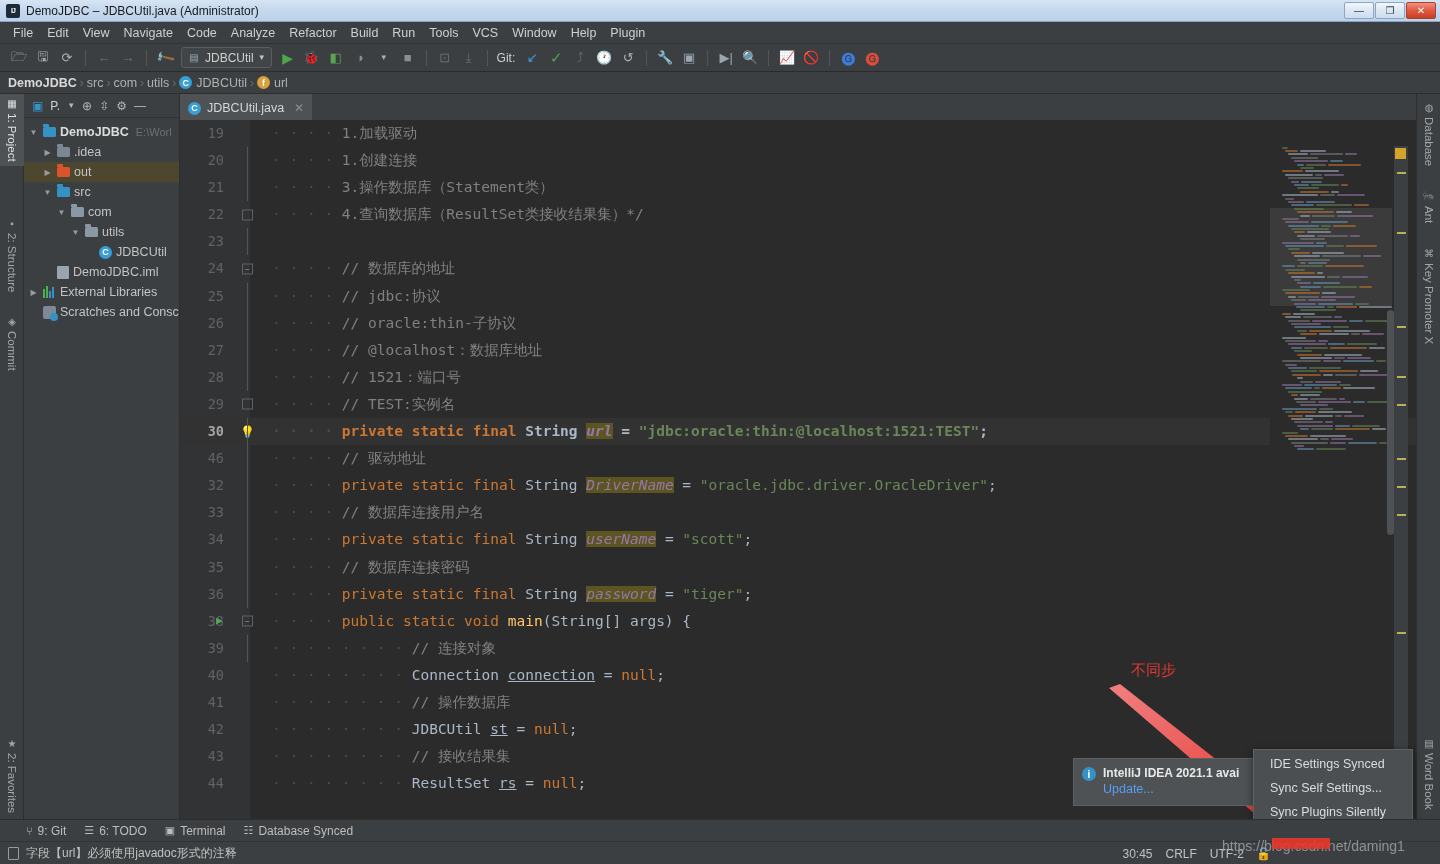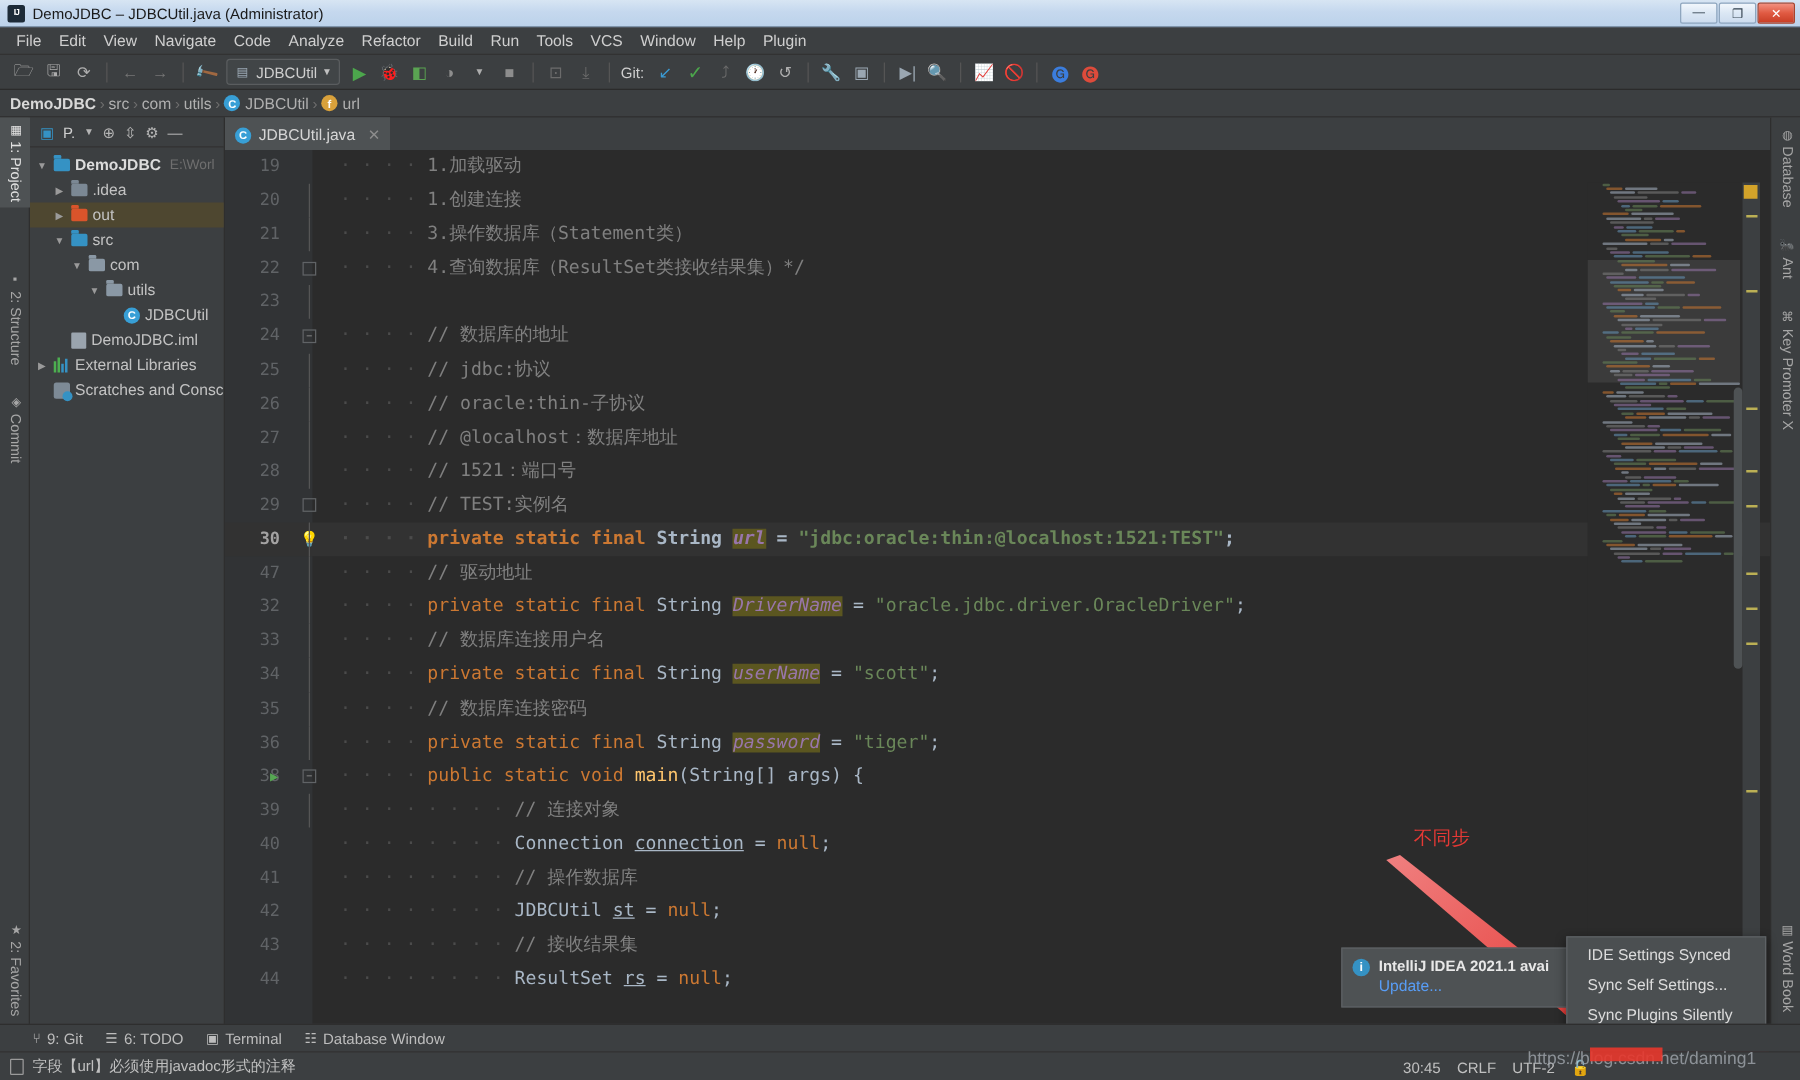--- a/index.html
+++ b/index.html
@@ -492,21 +492,21 @@
           <div class="line"><span class="ln">21</span><span class="foldline"></span><span class="code"><span class="dot">·&nbsp;·&nbsp;·&nbsp;·&nbsp;</span><span class="cmt">3.操作数据库（Statement类）</span></span></div>
           <div class="line"><span class="ln">22</span><span class="fold"></span><span class="code"><span class="dot">·&nbsp;·&nbsp;·&nbsp;·&nbsp;</span><span class="cmt">4.查询数据库（ResultSet类接收结果集）*/</span></span></div>
           <div class="line"><span class="ln">23</span><span class="foldline"></span><span class="code"></span></div>
           <div class="line"><span class="ln">24</span><span class="fold">−</span><span class="code"><span class="dot">·&nbsp;·&nbsp;·&nbsp;·&nbsp;</span><span class="cmt">//&nbsp;数据库的地址</span></span></div>
           <div class="line"><span class="ln">25</span><span class="foldline"></span><span class="code"><span class="dot">·&nbsp;·&nbsp;·&nbsp;·&nbsp;</span><span class="cmt">//&nbsp;jdbc:协议</span></span></div>
           <div class="line"><span class="ln">26</span><span class="foldline"></span><span class="code"><span class="dot">·&nbsp;·&nbsp;·&nbsp;·&nbsp;</span><span class="cmt">//&nbsp;oracle:thin-子协议</span></span></div>
           <div class="line"><span class="ln">27</span><span class="foldline"></span><span class="code"><span class="dot">·&nbsp;·&nbsp;·&nbsp;·&nbsp;</span><span class="cmt">//&nbsp;@localhost：数据库地址</span></span></div>
           <div class="line"><span class="ln">28</span><span class="foldline"></span><span class="code"><span class="dot">·&nbsp;·&nbsp;·&nbsp;·&nbsp;</span><span class="cmt">//&nbsp;1521：端口号</span></span></div>
           <div class="line"><span class="ln">29</span><span class="fold"></span><span class="code"><span class="dot">·&nbsp;·&nbsp;·&nbsp;·&nbsp;</span><span class="cmt">//&nbsp;TEST:实例名</span></span></div>
           <div class="line cur"><span class="ln">30</span><span class="bulb">💡</span><span class="foldline"></span><span class="code"><span class="dot">·&nbsp;·&nbsp;·&nbsp;·&nbsp;</span><span class="kw">private&nbsp;static&nbsp;final</span><span class="pl">&nbsp;</span><span class="typ">String</span><span class="pl">&nbsp;</span><span class="fld">url</span><span class="pl">&nbsp;=&nbsp;</span><span class="str">"jdbc:oracle:thin:@localhost:1521:TEST"</span><span class="pl">;</span></span></div>
-          <div class="line"><span class="ln">47</span><span class="foldline"></span><span class="code"><span class="dot">·&nbsp;·&nbsp;·&nbsp;·&nbsp;</span><span class="cmt">//&nbsp;驱动地址</span></span></div>
+          <div class="line"><span class="ln">46</span><span class="foldline"></span><span class="code"><span class="dot">·&nbsp;·&nbsp;·&nbsp;·&nbsp;</span><span class="cmt">//&nbsp;驱动地址</span></span></div>
           <div class="line"><span class="ln">32</span><span class="foldline"></span><span class="code"><span class="dot">·&nbsp;·&nbsp;·&nbsp;·&nbsp;</span><span class="kw">private&nbsp;static&nbsp;final</span><span class="pl">&nbsp;</span><span class="typ">String</span><span class="pl">&nbsp;</span><span class="fld">DriverName</span><span class="pl">&nbsp;=&nbsp;</span><span class="str">"oracle.jdbc.driver.OracleDriver"</span><span class="pl">;</span></span></div>
           <div class="line"><span class="ln">33</span><span class="foldline"></span><span class="code"><span class="dot">·&nbsp;·&nbsp;·&nbsp;·&nbsp;</span><span class="cmt">//&nbsp;数据库连接用户名</span></span></div>
           <div class="line"><span class="ln">34</span><span class="foldline"></span><span class="code"><span class="dot">·&nbsp;·&nbsp;·&nbsp;·&nbsp;</span><span class="kw">private&nbsp;static&nbsp;final</span><span class="pl">&nbsp;</span><span class="typ">String</span><span class="pl">&nbsp;</span><span class="fld">userName</span><span class="pl">&nbsp;=&nbsp;</span><span class="str">"scott"</span><span class="pl">;</span></span></div>
           <div class="line"><span class="ln">35</span><span class="foldline"></span><span class="code"><span class="dot">·&nbsp;·&nbsp;·&nbsp;·&nbsp;</span><span class="cmt">//&nbsp;数据库连接密码</span></span></div>
           <div class="line"><span class="ln">36</span><span class="foldline"></span><span class="code"><span class="dot">·&nbsp;·&nbsp;·&nbsp;·&nbsp;</span><span class="kw">private&nbsp;static&nbsp;final</span><span class="pl">&nbsp;</span><span class="typ">String</span><span class="pl">&nbsp;</span><span class="fld">password</span><span class="pl">&nbsp;=&nbsp;</span><span class="str">"tiger"</span><span class="pl">;</span></span></div>
           <div class="line"><span class="ln">38</span><span class="runmark">▶</span><span class="fold">−</span><span class="code"><span class="dot">·&nbsp;·&nbsp;·&nbsp;·&nbsp;</span><span class="kw">public&nbsp;static&nbsp;void</span><span class="pl">&nbsp;</span><span class="mname">main</span><span class="pl">(</span><span class="typ">String</span><span class="pl">[]&nbsp;args)&nbsp;{</span></span></div>
           <div class="line"><span class="ln">39</span><span class="foldline"></span><span class="code"><span class="dot">·&nbsp;·&nbsp;·&nbsp;·&nbsp;·&nbsp;·&nbsp;·&nbsp;·&nbsp;</span><span class="cmt">//&nbsp;连接对象</span></span></div>
           <div class="line"><span class="ln">40</span><span class="code"><span class="dot">·&nbsp;·&nbsp;·&nbsp;·&nbsp;·&nbsp;·&nbsp;·&nbsp;·&nbsp;</span><span class="typ">Connection</span><span class="pl">&nbsp;</span><span class="localv">connection</span><span class="pl">&nbsp;=&nbsp;</span><span class="kw">null</span><span class="pl">;</span></span></div>
           <div class="line"><span class="ln">41</span><span class="code"><span class="dot">·&nbsp;·&nbsp;·&nbsp;·&nbsp;·&nbsp;·&nbsp;·&nbsp;·&nbsp;</span><span class="cmt">//&nbsp;操作数据库</span></span></div>
           <div class="line"><span class="ln">42</span><span class="code"><span class="dot">·&nbsp;·&nbsp;·&nbsp;·&nbsp;·&nbsp;·&nbsp;·&nbsp;·&nbsp;</span><span class="typ">JDBCUtil</span><span class="pl">&nbsp;</span><span class="localv">st</span><span class="pl">&nbsp;=&nbsp;</span><span class="kw">null</span><span class="pl">;</span></span></div>
@@ -1131,21 +1131,21 @@
       <div class="bb-item">
         <span style="font-size: 11px;">☰</span>
         <span>6: TODO</span>
       </div>
       <div class="bb-item">
         <span style="font-size: 11px;">▣</span>
         <span>Terminal</span>
       </div>
       <div class="bb-item">
         <span style="font-size: 11px;">☷</span>
-        <span>Database Window</span>
+        <span>Database Synced</span>
       </div>
     </div>
 
   <div class="statusbar">
     <span class="doc-ico"></span>
     <span class="sb-left">字段【url】必须使用javadoc形式的注释</span>
     <div class="sb-right">
       <span>30:45</span>
       <span>CRLF</span>
       <span>UTF-2</span>

